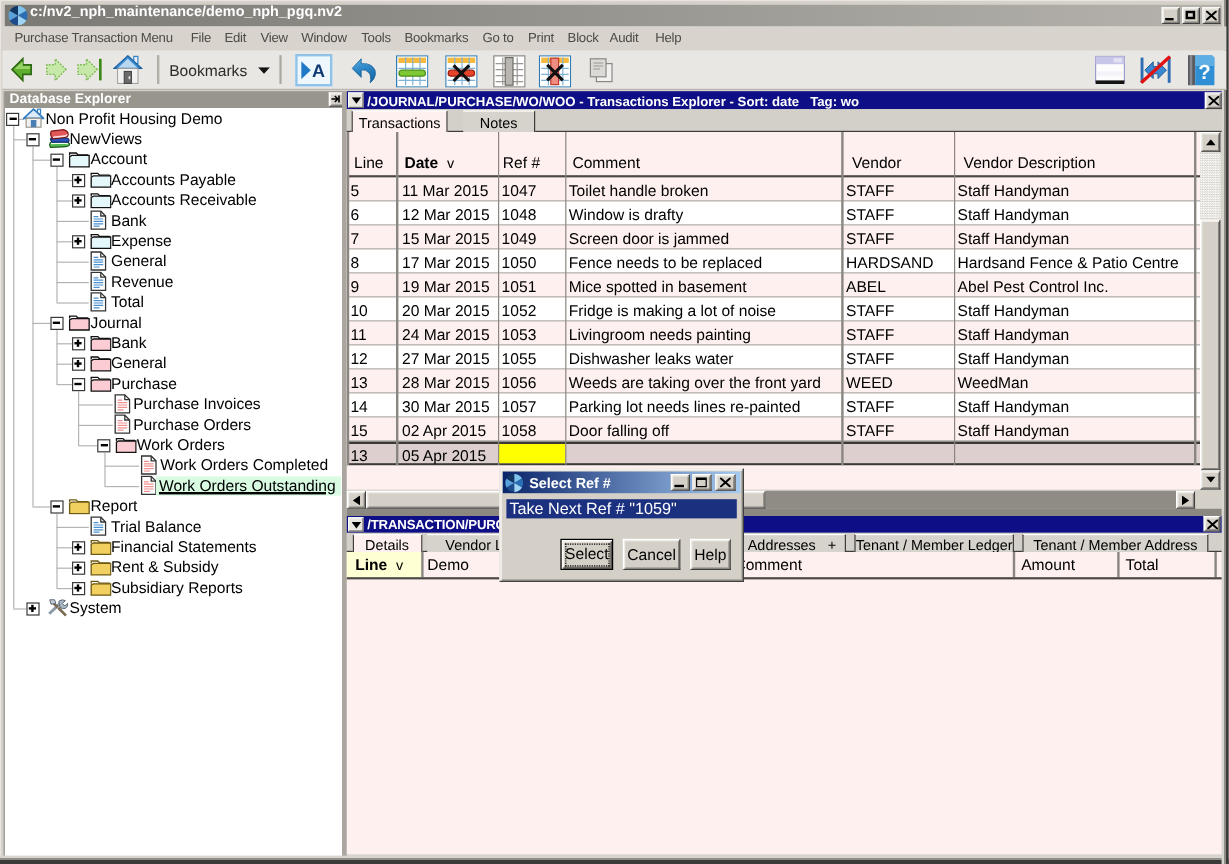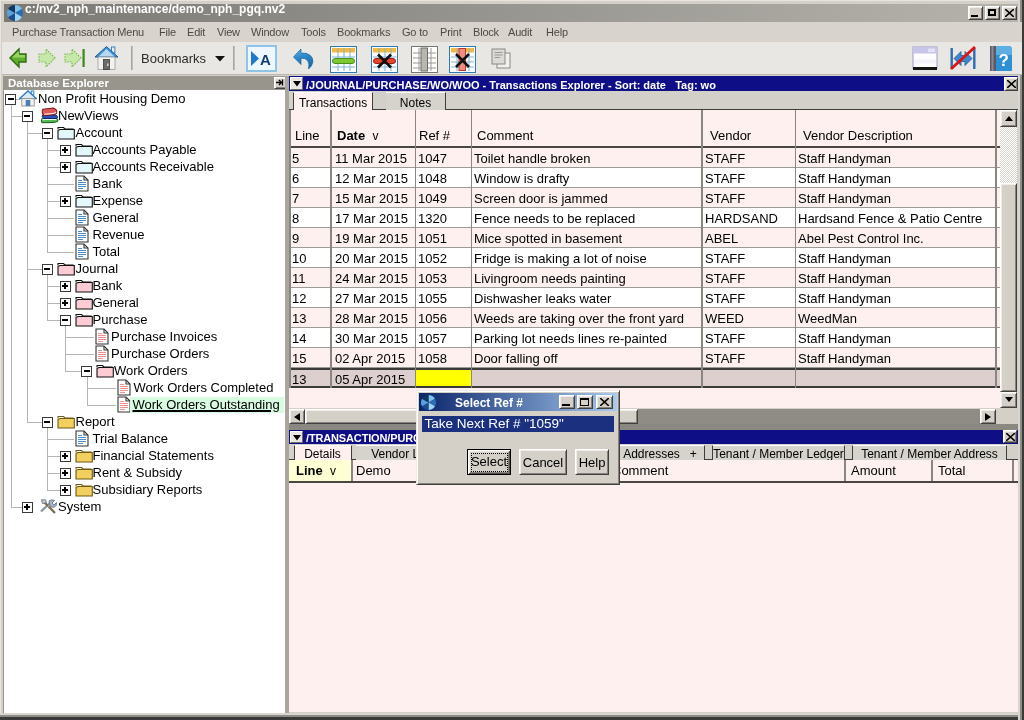--- a/index.html
+++ b/index.html
@@ -462,21 +462,21 @@
 <div class="abs" style="left:0;top:78px;width:711px;height:20px;background:#fdf0ef;border-bottom:1px solid #9c9a96;"></div>
 <div class="abs" style="left:3px;top:81px;white-space:nowrap;">7</div>
 <div class="abs" style="left:46px;top:81px;white-space:nowrap;">15 Mar 2015</div>
 <div class="abs" style="left:129px;top:81px;white-space:nowrap;">1049</div>
 <div class="abs" style="left:185px;top:81px;white-space:nowrap;">Screen door is jammed</div>
 <div class="abs" style="left:416px;top:81px;white-space:nowrap;">STAFF</div>
 <div class="abs" style="left:509px;top:81px;white-space:nowrap;">Staff Handyman</div>
 <div class="abs" style="left:0;top:98px;width:711px;height:20px;background:#ffffff;border-bottom:1px solid #9c9a96;"></div>
 <div class="abs" style="left:3px;top:101px;white-space:nowrap;">8</div>
 <div class="abs" style="left:46px;top:101px;white-space:nowrap;">17 Mar 2015</div>
-<div class="abs" style="left:129px;top:101px;white-space:nowrap;">1320</div>
+<div class="abs" style="left:129px;top:101px;white-space:nowrap;">1050</div>
 <div class="abs" style="left:185px;top:101px;white-space:nowrap;">Fence needs to be replaced</div>
 <div class="abs" style="left:416px;top:101px;white-space:nowrap;">HARDSAND</div>
 <div class="abs" style="left:509px;top:101px;white-space:nowrap;">Hardsand Fence &amp; Patio Centre</div>
 <div class="abs" style="left:0;top:118px;width:711px;height:20px;background:#fdf0ef;border-bottom:1px solid #9c9a96;"></div>
 <div class="abs" style="left:3px;top:121px;white-space:nowrap;">9</div>
 <div class="abs" style="left:46px;top:121px;white-space:nowrap;">19 Mar 2015</div>
 <div class="abs" style="left:129px;top:121px;white-space:nowrap;">1051</div>
 <div class="abs" style="left:185px;top:121px;white-space:nowrap;">Mice spotted in basement</div>
 <div class="abs" style="left:416px;top:121px;white-space:nowrap;">ABEL</div>
 <div class="abs" style="left:509px;top:121px;white-space:nowrap;">Abel Pest Control Inc.</div>
@@ -602,21 +602,21 @@
 <div class="abs" style="left:0;top:0;width:204px;height:95px;background:#d4d0c8;border-top:1.5px solid #efece6;border-left:1.5px solid #efece6;border-right:1.5px solid #404040;border-bottom:1.5px solid #404040;box-shadow:inset 1px 1px 0 #fff, inset -1px -1px 0 #87837c;"></div>
 <div class="abs" style="left:3px;top:3px;width:198px;height:18px;background:linear-gradient(to right,#0a246a,#a6caf0);"></div>
 <svg class="abs" style="left:5px;top:5px;" width="15" height="15" viewBox="0 0 16 16">
 <path d="M8 8 L8 0 A8 8 0 0 1 14.9 4 Z" fill="#7ec2ee"></path>
 <path d="M8 8 L14.9 4 A8 8 0 0 1 14.9 12 Z" fill="#2a6fb4"></path>
 <path d="M8 8 L14.9 12 A8 8 0 0 1 8 16 Z" fill="#9fd4f4"></path>
 <path d="M8 8 L8 16 A8 8 0 0 1 1.1 12 Z" fill="#1c4c8c"></path>
 <path d="M8 8 L1.1 12 A8 8 0 0 1 1.1 4 Z" fill="#5aa2dc"></path>
 <path d="M8 8 L1.1 4 A8 8 0 0 1 8 0 Z" fill="#123662"></path>
 </svg>
-<div class="abs wtxt" style="left:25px;top:6px;font-size:12px;margin-left:14px;">Select Ref #</div>
+<div class="abs wtxt" style="left:25px;top:6px;font-size:12px;">Select Ref #</div>
 <div class="abs raised" style="left:143px;top:4.5px;width:16px;height:14px;"></div>
 <div class="abs" style="left:146px;top:14px;width:8px;height:2px;background:#000;"></div>
 <div class="abs raised" style="left:161px;top:4.5px;width:16px;height:14px;"></div>
 <div class="abs" style="left:164px;top:7.5px;width:9px;height:8px;border:1.4px solid #000;border-top-width:2px;"></div>
 <div class="abs raised" style="left:180px;top:4.5px;width:16.5px;height:14px;"></div>
 <svg class="abs" style="left:184px;top:8px;" width="9" height="8">
       <path d="M0 0 L9 8 M9 0 L0 8" stroke="#000" stroke-width="1.6"></path>
     </svg>
 <div class="abs" style="left:5.5px;top:26px;width:192px;height:15.5px;background:#1c3080;color:#fff;font-size:13.5px;padding:0 0 0 3px;">Take Next Ref # "1059"</div>
 <div class="abs" style="left:51px;top:59px;width:44px;height:26px;background:#d4d0c8;border:1px solid #000;box-shadow:inset 1px 1px 0 #fff, inset -1px -1px 0 #55524e, inset 2px 2px 0 #efece6, inset -2px -2px 0 #87837c;"></div>

